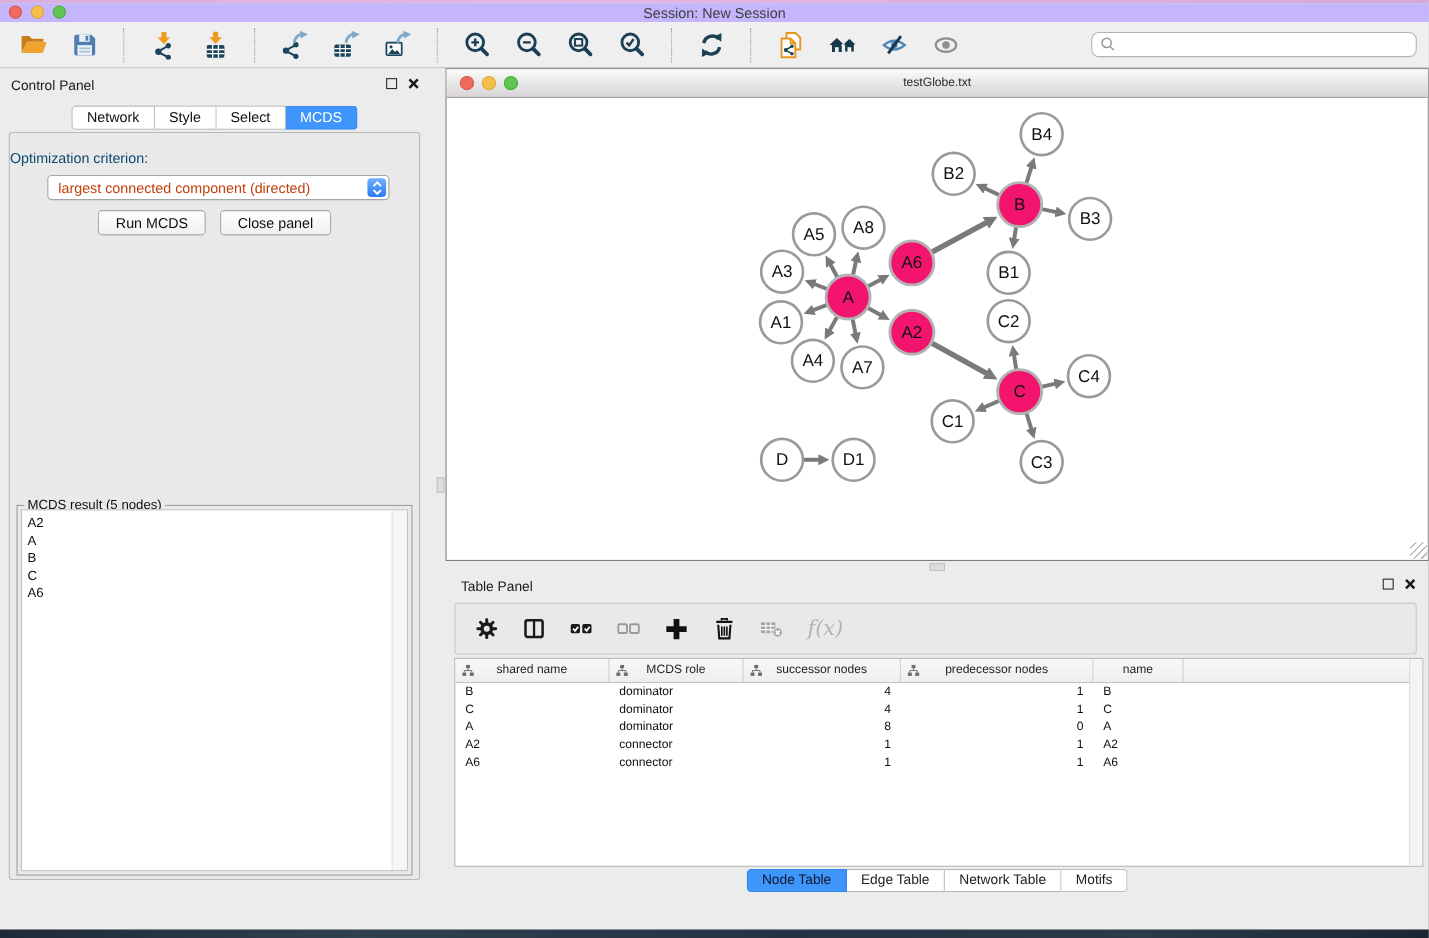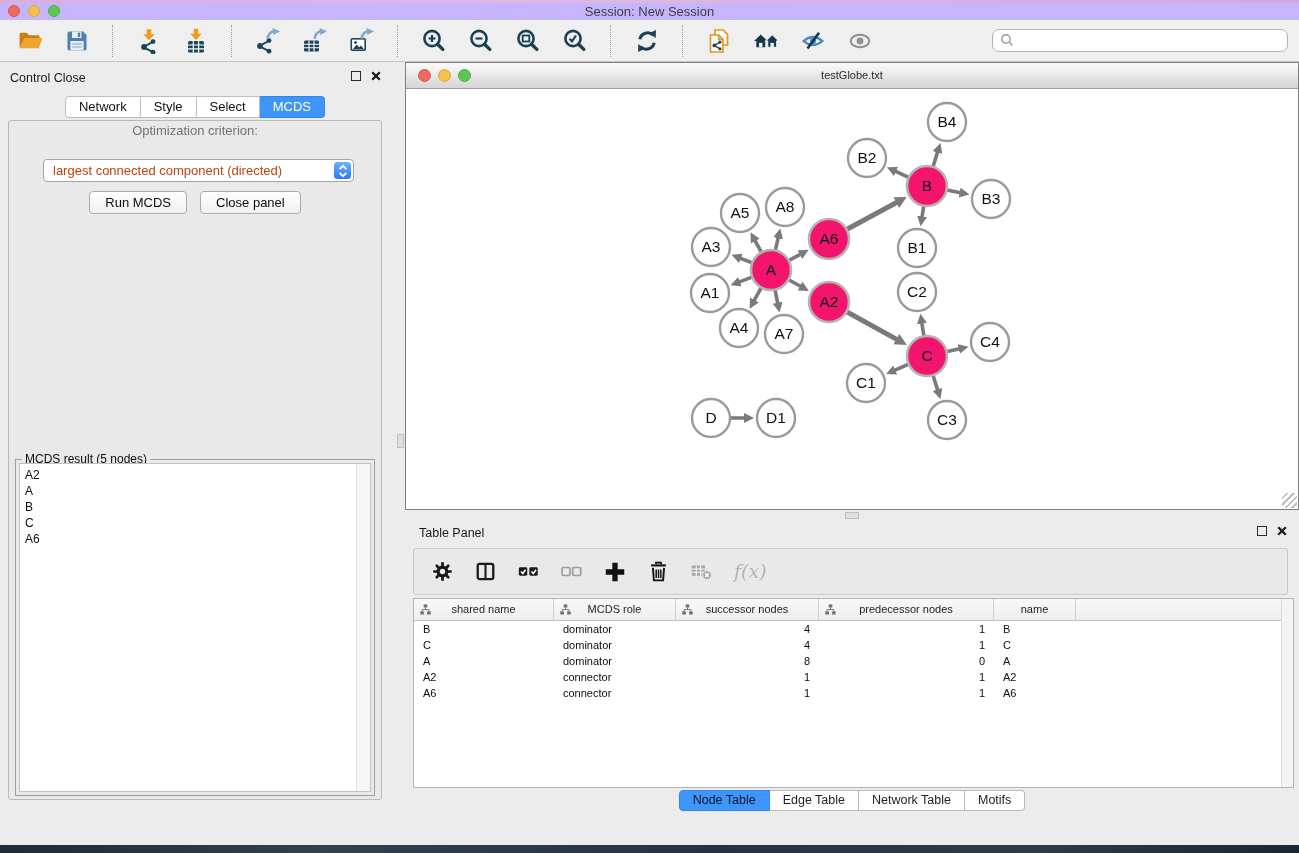--- a/index.html
+++ b/index.html
@@ -31,21 +31,21 @@
   .control-panel{position:absolute;left:0;top:62px;width:390px;height:748px;}
   .cp-title{position:absolute;top:9px;left:10px;font-size:12.5px;color:#1a1a1a;}
   .panel-controls{position:absolute;right:9px;top:9px;display:flex;gap:10px;align-items:center;}
   .panel-float{width:8px;height:8px;border:1.6px solid #2b2b2b;display:inline-block;}
   .ctl-tabs{position:absolute;top:34px;left:0;width:100%;display:flex;justify-content:center;}
   .ctab{height:20px;line-height:20px;padding:0 13px;font-size:13px;background:#fff;border:1px solid #bdbdbd;border-left:none;color:#111;cursor:default;}
   .ctab:first-child{border-left:1px solid #bdbdbd;border-radius:4px 0 0 4px;}
   .ctab:last-child{border-radius:0 4px 4px 0;}
   .ctab.active{background:#3e95fb;border-color:#3586ec;color:#fff;}
   .cp-box{position:absolute;left:8px;right:8px;top:58px;bottom:10px;background:#e9e9e9;border:1px solid #b9b9b9;border-radius:3px;}
-  .opt-label{margin-top:2px;text-align:center;font-size:13px;color:#737373;}
+  .opt-label{margin-top:15px;text-align:left;font-size:13px;color:#0c4a6e;}
   .select{position:absolute;left:34px;right:27px;top:38px;height:23px;background:#fff;border:1px solid #a6a6a6;border-radius:4px;
           font-size:13px;line-height:21px;padding-left:9px;box-sizing:border-box;color:#c2410c;}
   .stepper{position:absolute;right:2px;top:2px;bottom:2px;width:17px;background:linear-gradient(#6fb0ff,#2a7bf6);
            border-radius:3.5px;display:flex;align-items:center;justify-content:center;}
   .btn-row{position:absolute;top:70px;width:100%;display:flex;justify-content:center;gap:13px;}
   .btn{height:23px;padding:0 15px;background:linear-gradient(#ffffff,#f0f0f0);border:1px solid #ababab;border-radius:4px;
        font-size:13px;color:#0d0d0d;font-family:inherit;cursor:default;}
   .groupbox{position:absolute;left:6px;right:6px;top:338px;bottom:3px;border:1px solid #9f9f9f;text-decoration:underline;}
   .groupbox-title{position:absolute;top:-8px;left:6px;background:#e9e9e9;padding:0 3px;font-size:12px;color:#0d0d0d;}
   .result-list{position:absolute;top:3px;left:3px;right:3px;bottom:3px;background:#fff;border:1px solid #c2c2c2;overflow:hidden;padding-top:3px;box-sizing:border-box;}
@@ -257,21 +257,21 @@
     <div class="search-wrap">
       <svg class="mag" width="14" height="14" viewBox="0 0 14 14">
         <circle cx="6" cy="6" r="4.2" fill="none" stroke="#9a9a9a" stroke-width="1.4"></circle>
         <line x1="9.2" y1="9.2" x2="12.4" y2="12.4" stroke="#9a9a9a" stroke-width="1.4"></line>
       </svg>
       <input placeholder="" style="">
     </div>
   </div>
 
   <div class="control-panel">
-    <div class="cp-title">Control Close</div>
+    <div class="cp-title">Control Panel</div>
     <div class="panel-controls">
       <span class="panel-float"></span>
       <svg width="10" height="10" viewBox="0 0 10 10">
         <path d="M1.2 1.2 L8.8 8.8 M8.8 1.2 L1.2 8.8" stroke="#1a1a1a" stroke-width="2.3"></path>
       </svg>
     </div>
     <div class="ctl-tabs" id="ctl-tabs">
         <div class="ctab">Network</div>
         <div class="ctab">Style</div>
         <div class="ctab">Select</div>

